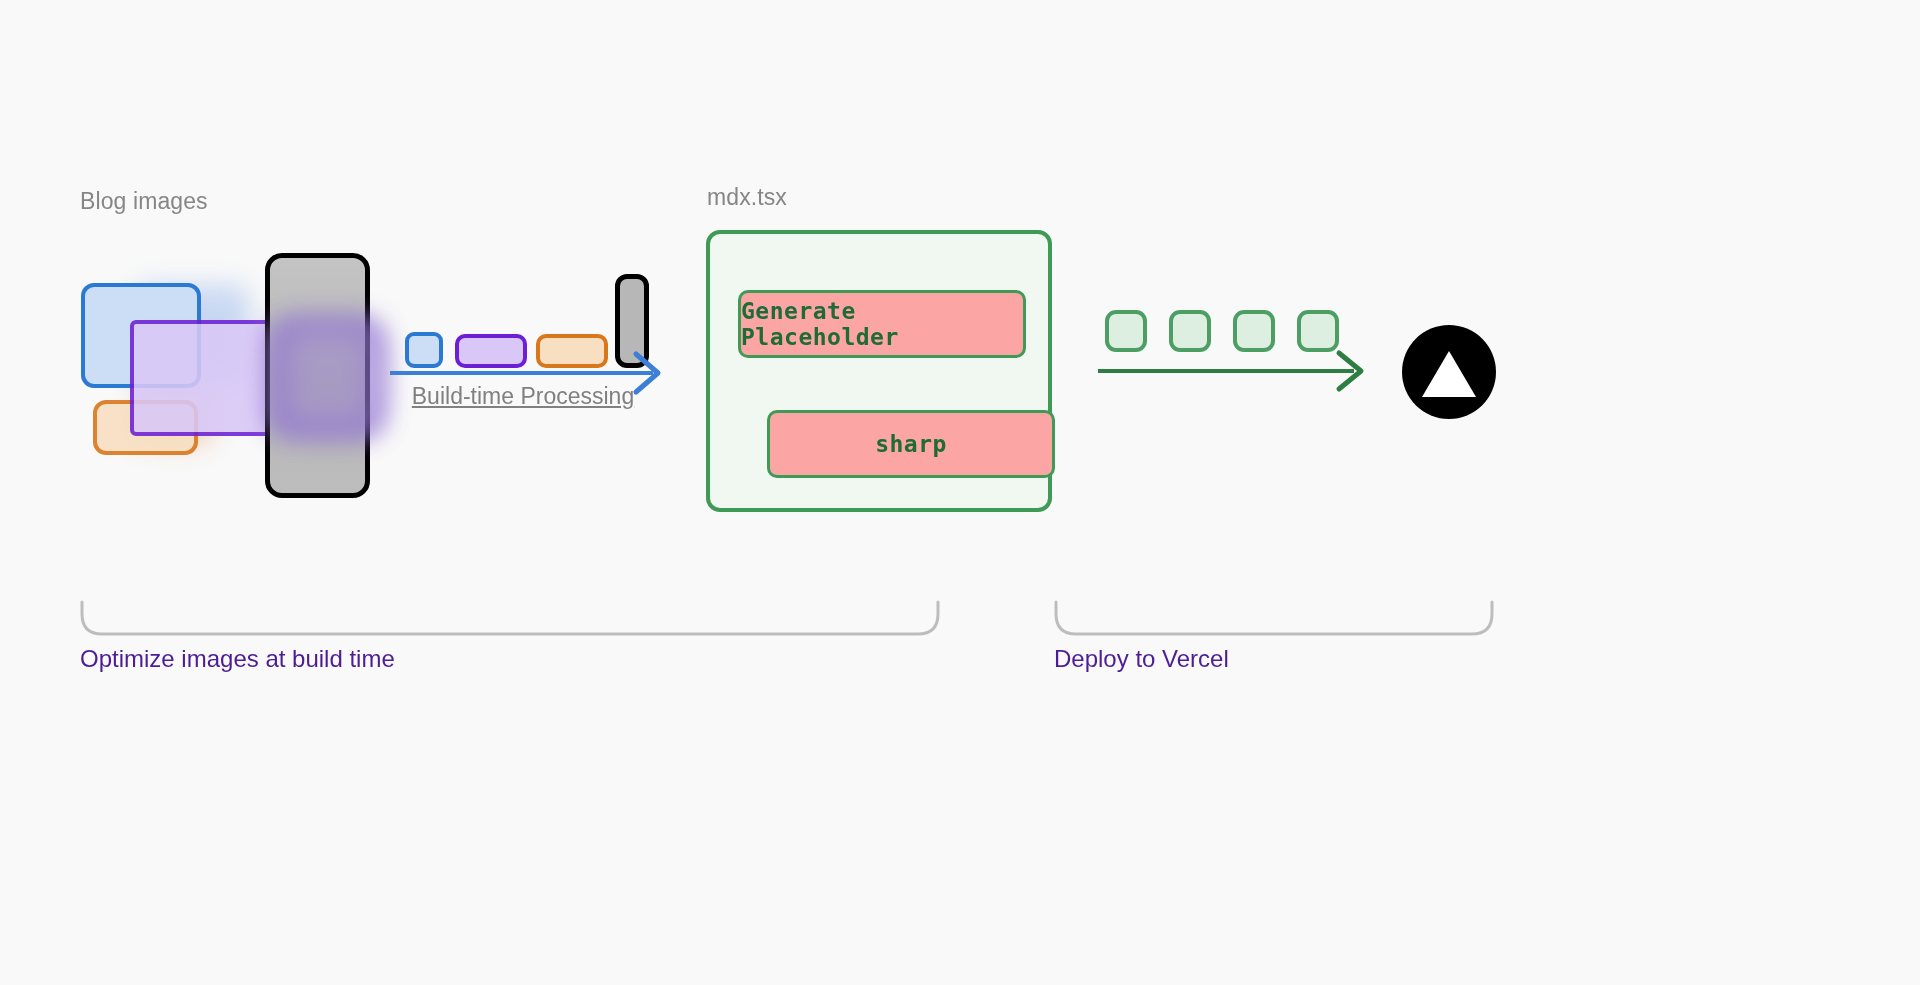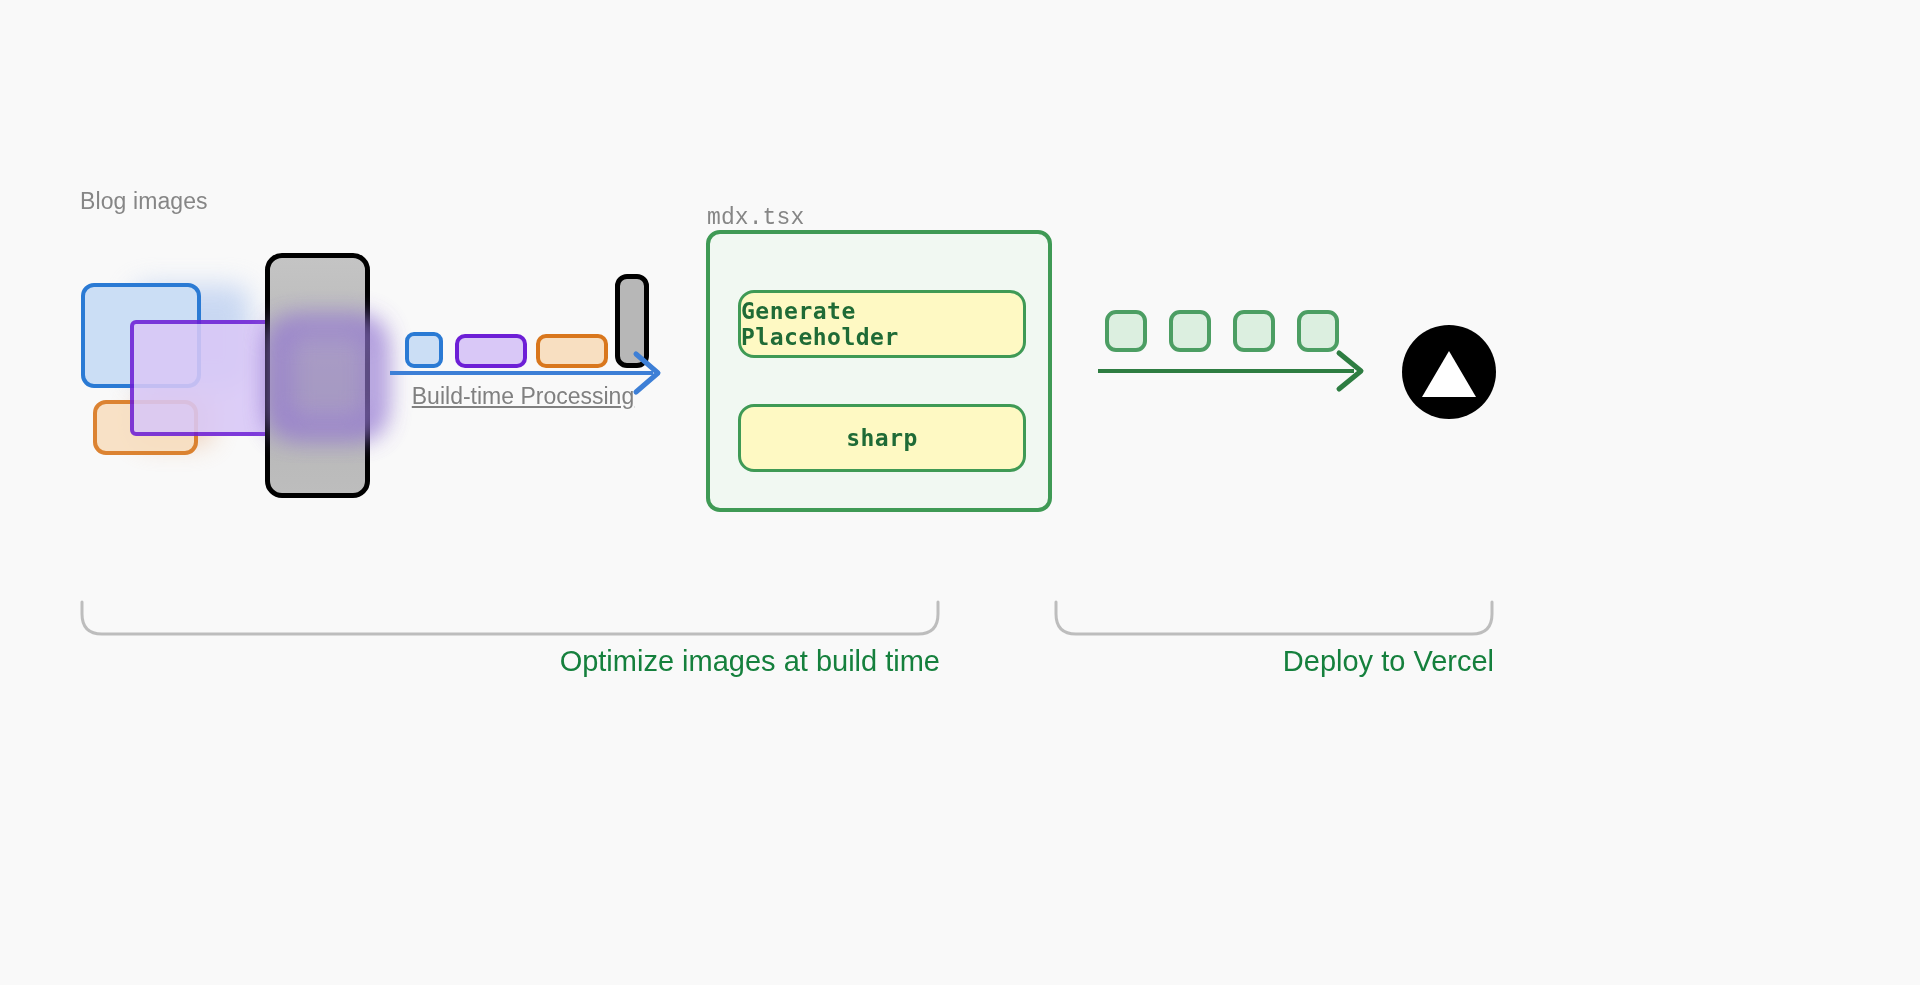--- a/index.html
+++ b/index.html
@@ -23,24 +23,24 @@
   
   .group-label {
     position: absolute;
     font-size: 23px;
     color: #868686;
     letter-spacing: 0.1px;
     white-space: nowrap;
   }
   .caption {
     position: absolute;
-    font-size: 29px;
-    color: #15803d;
+    font-size: 24px;
+    color: #4c1d95;
     white-space: nowrap;
-    text-align: right;
+    text-align: left;
   }
   .arrow-caption {
     position: absolute;
     font-size: 23px;
     color: #808080;
     white-space: nowrap;
     text-align: center;
     text-decoration: underline;
   }
 
@@ -202,34 +202,34 @@
     background: #f1f8f2;
     border: 4px solid #3f9a55;
     border-radius: 14px;
   }
   .mdx-item {
     position: absolute;
     left: 28px;
     width: 288px;
     height: 68px;
     box-sizing: border-box;
-    background: #fef9c3;
+    background: #fca5a5;
     border: 3px solid #3f9a55;
-    border-radius: 16px;
+    border-radius: 10px;
     display: flex;
     align-items: center;
     justify-content: center;
     font-family: "DejaVu Sans Mono", monospace;
     font-weight: bold;
     font-size: 23px;
     color: #1f6b36;
     letter-spacing: 0.5px;
   }
   .mdx-item-1 { top: 56px; }
-  .mdx-item-2 { top: 170px; }
+  .mdx-item-2 { top: 176px; margin-left: 29px; }
 
   
   .out-row {
     position: absolute;
     left: 1105px;
     top: 310px;
     width: 235px;
     height: 44px;
   }
   .out-sq {
@@ -297,21 +297,21 @@
     <div class="mini mini-orange"></div>
     <div class="mini mini-phone"></div>
   </div>
 
   <svg class="arrow-svg" style="left:388px; top:350px;" width="285" height="46">
     <line x1="2" y1="23" x2="265" y2="23" stroke="#3d7fd6" stroke-width="4"></line>
     <polyline points="248,4 270,23 248,42" fill="none" stroke="#3d7fd6" stroke-width="5" stroke-linecap="round" stroke-linejoin="round"></polyline>
   </svg>
   <div class="arrow-caption" style="left:388px; top:383px; width:270px;">Build-time Processing</div>
 
-  <div class="group-label" style="left:707px; top:205px;font-family:Liberation Mono, monospace;">mdx.tsx</div>
+  <div class="group-label" style="left:707px; top:184px;">mdx.tsx</div>
 
   <div class="mdx-box">
     <div class="mdx-item mdx-item-1">Generate Placeholder</div>
     <div class="mdx-item mdx-item-2">sharp</div>
   </div>
 
   <div class="out-row">
     <div class="out-sq" style="left:0px;"></div>
     <div class="out-sq" style="left:64px;"></div>
     <div class="out-sq" style="left:128px;"></div>

